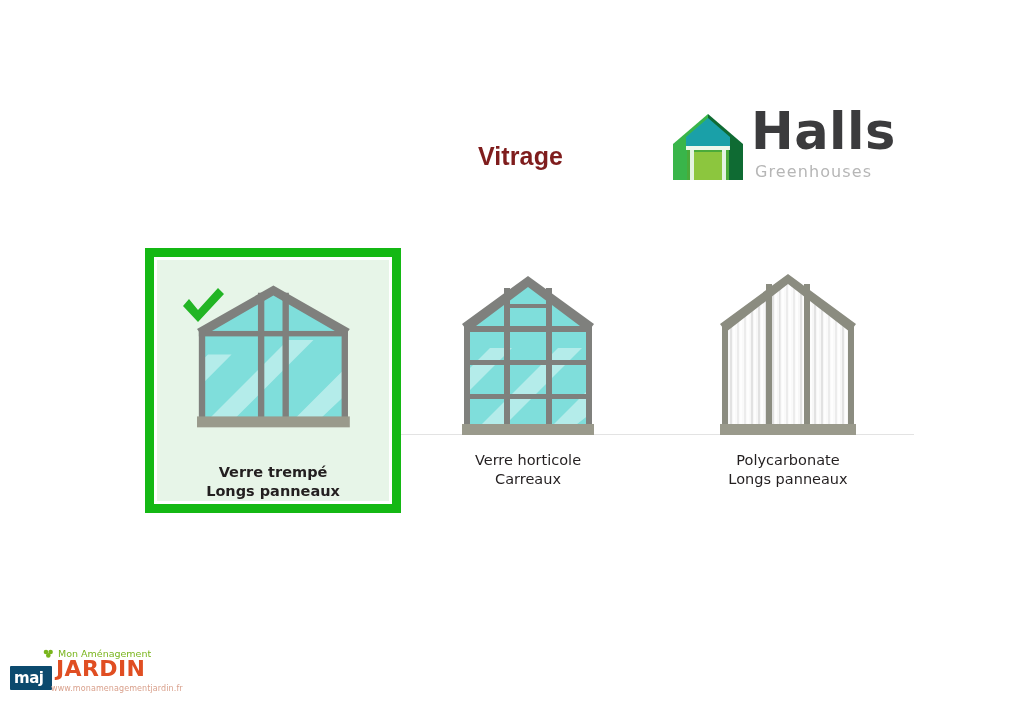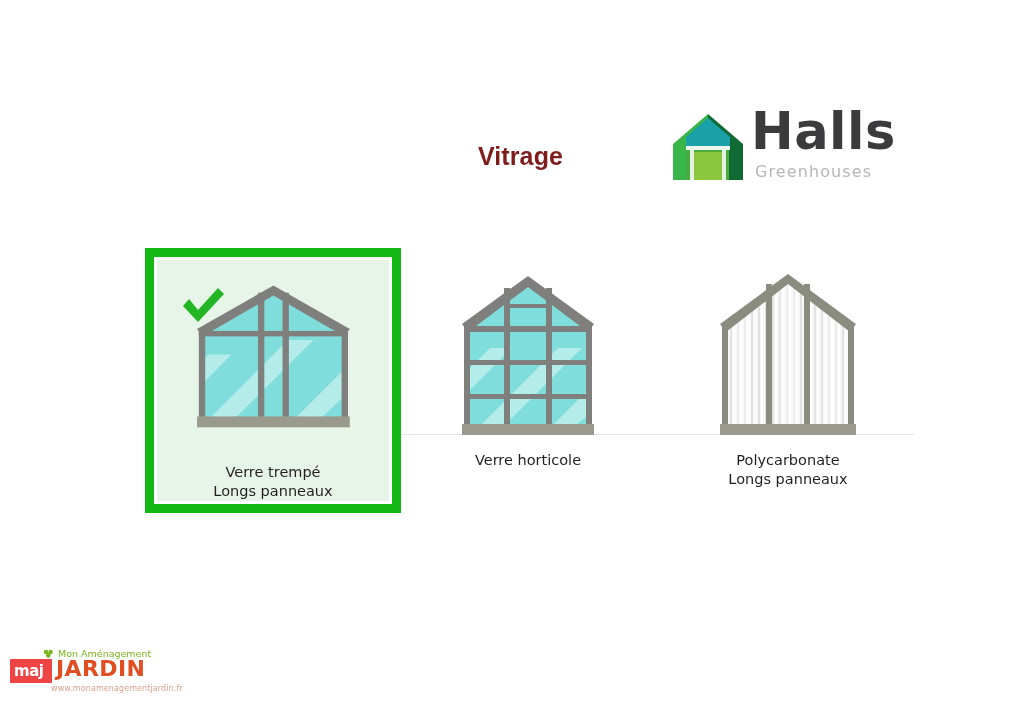--- a/index.html
+++ b/index.html
@@ -137,24 +137,24 @@
   .maj-logo {
     position: absolute;
     left: 10px;
     top: 648px;
     width: 136px;
     height: 46px;
   }
   .maj-badge {
     position: absolute;
     left: 0;
-    top: 11px;
+    top: 18px;
     width: 42px;
     height: 24px;
-    background: #ef4444;
+    background: #0c4a6e;
     border-radius: 1px;
   }
   .maj-badge-text {
     position: absolute;
     left: 4px;
     top: 3px;
     font-size: 15px;
     font-weight: bold;
     color: #ffffff;
     font-family: "DejaVu Sans", sans-serif;
@@ -217,21 +217,21 @@
       <rect x="13" y="32" width="44" height="4" fill="#ffffff" opacity="0.9"></rect>
       <rect x="17" y="36" width="4" height="30" fill="#ffffff" opacity="0.85"></rect>
       <rect x="49" y="36" width="4" height="30" fill="#ffffff" opacity="0.85"></rect>
     </svg>
     <div class="halls-word">Halls</div>
     <div class="halls-sub">Greenhouses</div>
   </div>
 
   <div class="ground-line"></div>
 
-  <div class="option selected" style="left:145px;">
+  <div class="option selected" style="left:145px;font-weight:bold;">
     <div class="option-inner">
 
       <svg class="check-icon" viewBox="0 0 48 44">
         <path d="M4 22 L10 15 L19 26 L39 4 L45 10 L19 38 Z" fill="#22b524"></path>
       </svg>
 
       <svg class="gh-holder" viewBox="0 0 256 265">
         <defs>
           <clipPath id="clipA">
             <polygon points="128,32 208,78 208,176 48,176 48,78"></polygon>
@@ -302,20 +302,21 @@
           <rect x="64" y="78" width="6" height="102"></rect>
           <rect x="186" y="78" width="6" height="102"></rect>
           <rect x="104" y="40" width="6" height="140"></rect>
           <rect x="146" y="40" width="6" height="140"></rect>
         </g>
         <rect x="62" y="176" width="132" height="11" fill="#9a9a8c"></rect>
       </svg>
 
       <div class="label" style="top:203px;">
         <div>Verre horticole</div>
+        <div>Carreaux</div>
       </div>
     </div>
   </div>
 
   <div class="option" style="left:660px;">
     <div class="option-inner">
 
       <svg class="gh-holder" viewBox="0 0 256 265">
         <defs>
           <clipPath id="clipC">

